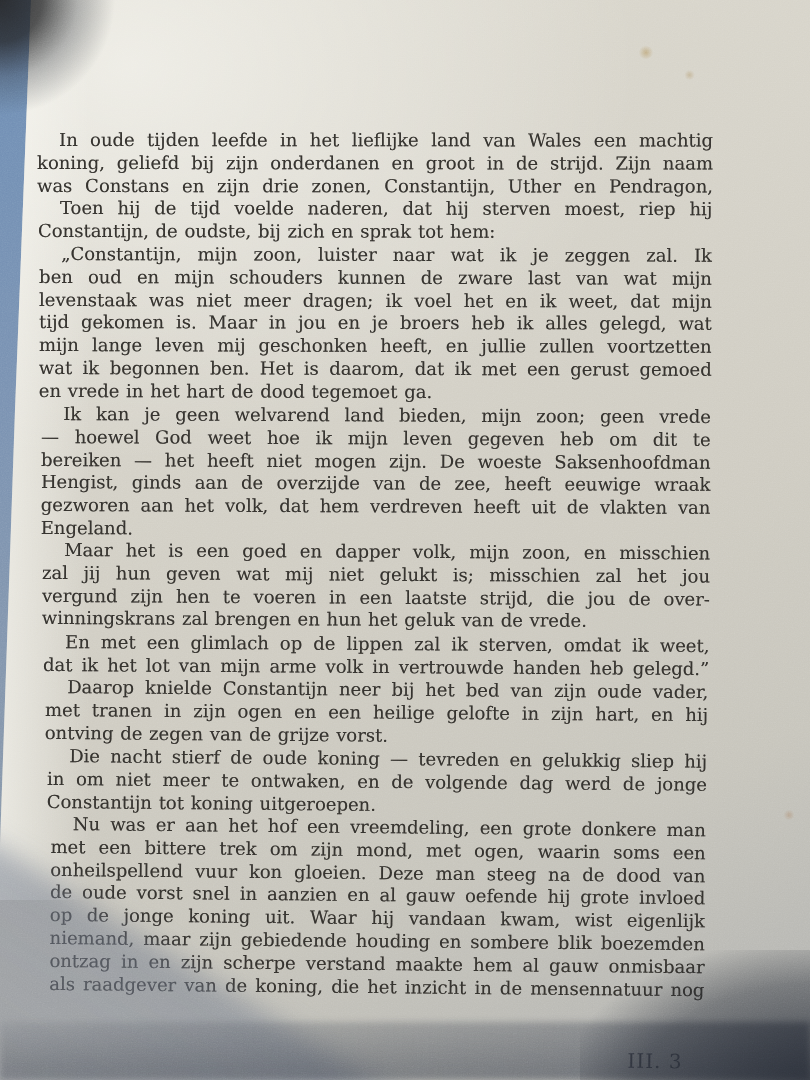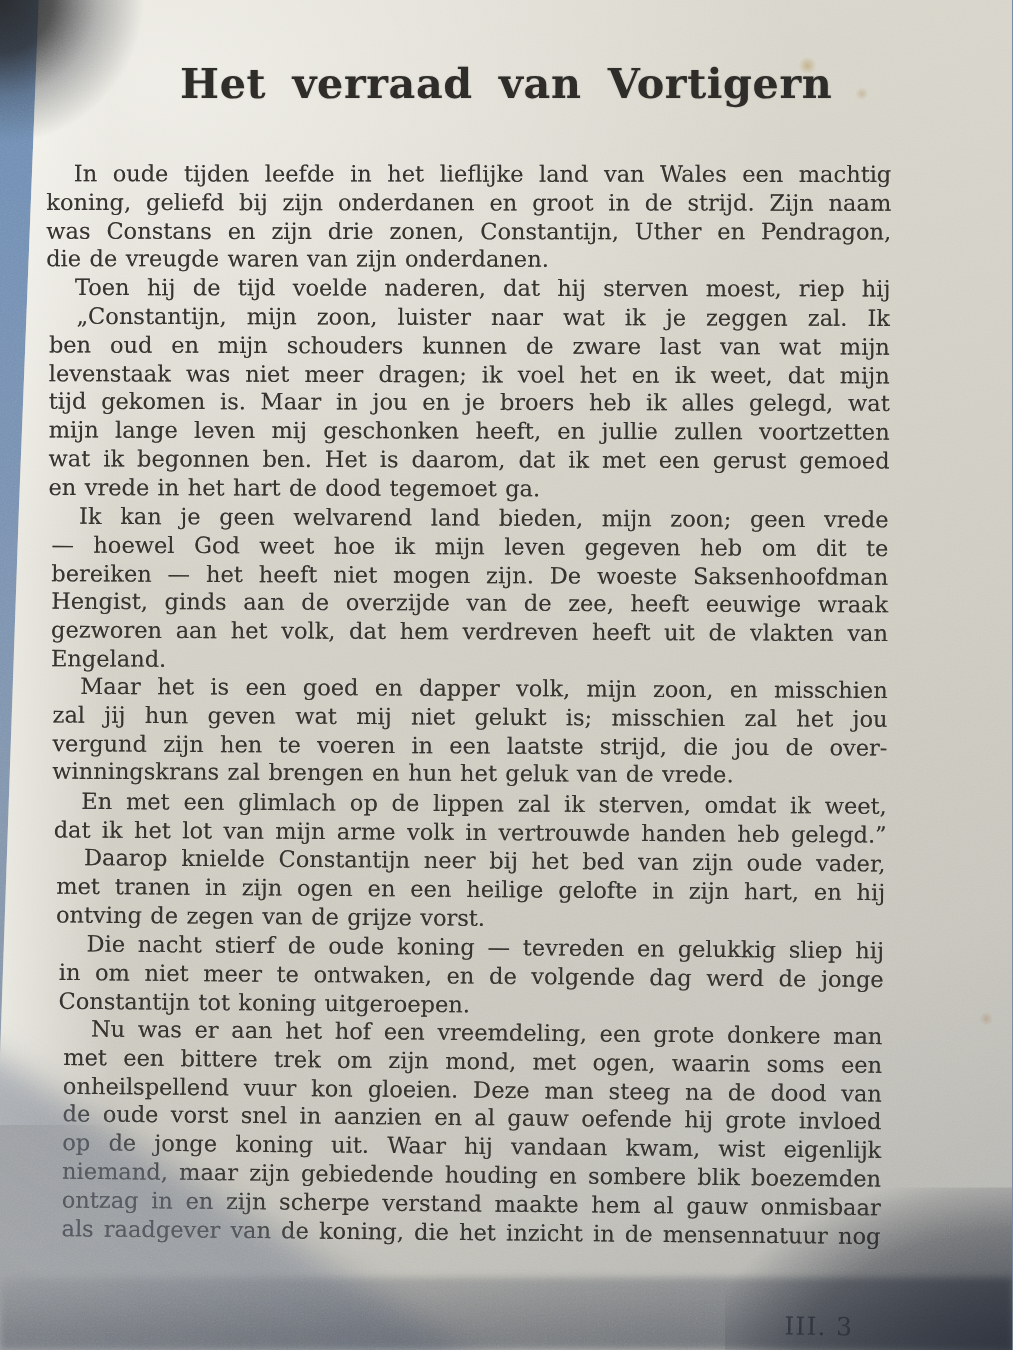--- a/index.html
+++ b/index.html
@@ -82,31 +82,30 @@
 </head>
 <body>
 
 <div class="photo">
   <div class="paper">
     <div class="paper-edge-light"></div>
     <span class="stain s1"></span>
     <span class="stain s2"></span>
     <span class="stain s3"></span>
 
-    <h1 class="title">Het verraad van Vortigern</h1>
 
     <div class="text-col">
         <div class="paragraph" style="transform: translateX(0px) rotate(0.05deg); transform-origin: 0px 50%; width: 676px;">
           <div class="line first">In oude tijden leefde in het lieflijke land van Wales een machtig</div>
           <div class="line">koning, geliefd bij zijn onderdanen en groot in de strijd. Zijn naam</div>
           <div class="line">was Constans en zijn drie zonen, Constantijn, Uther en Pendragon,</div>
-          <div class="line last">die de vreugde waren van zijn onderdanen.</div>
         </div>
         <div class="paragraph" style="transform: translateX(1px) rotate(0.1deg); transform-origin: 0px 50%; width: 674.4px;">
           <div class="line first">Toen hij de tijd voelde naderen, dat hij sterven moest, riep hij</div>
+          <div class="line last">Constantijn, de oudste, bij zich en sprak tot hem:</div>
         </div>
         <div class="paragraph" style="transform: translateX(2px) rotate(0.15deg); transform-origin: 0px 50%; width: 672.8px;">
           <div class="line first">„Constantijn, mijn zoon, luister naar wat ik je zeggen zal. Ik</div>
           <div class="line">ben oud en mijn schouders kunnen de zware last van wat mijn</div>
           <div class="line">levenstaak was niet meer dragen; ik voel het en ik weet, dat mijn</div>
           <div class="line">tijd gekomen is. Maar in jou en je broers heb ik alles gelegd, wat</div>
           <div class="line">mijn lange leven mij geschonken heeft, en jullie zullen voortzetten</div>
           <div class="line">wat ik begonnen ben. Het is daarom, dat ik met een gerust gemoed</div>
           <div class="line last">en vrede in het hart de dood tegemoet ga.</div>
         </div>

